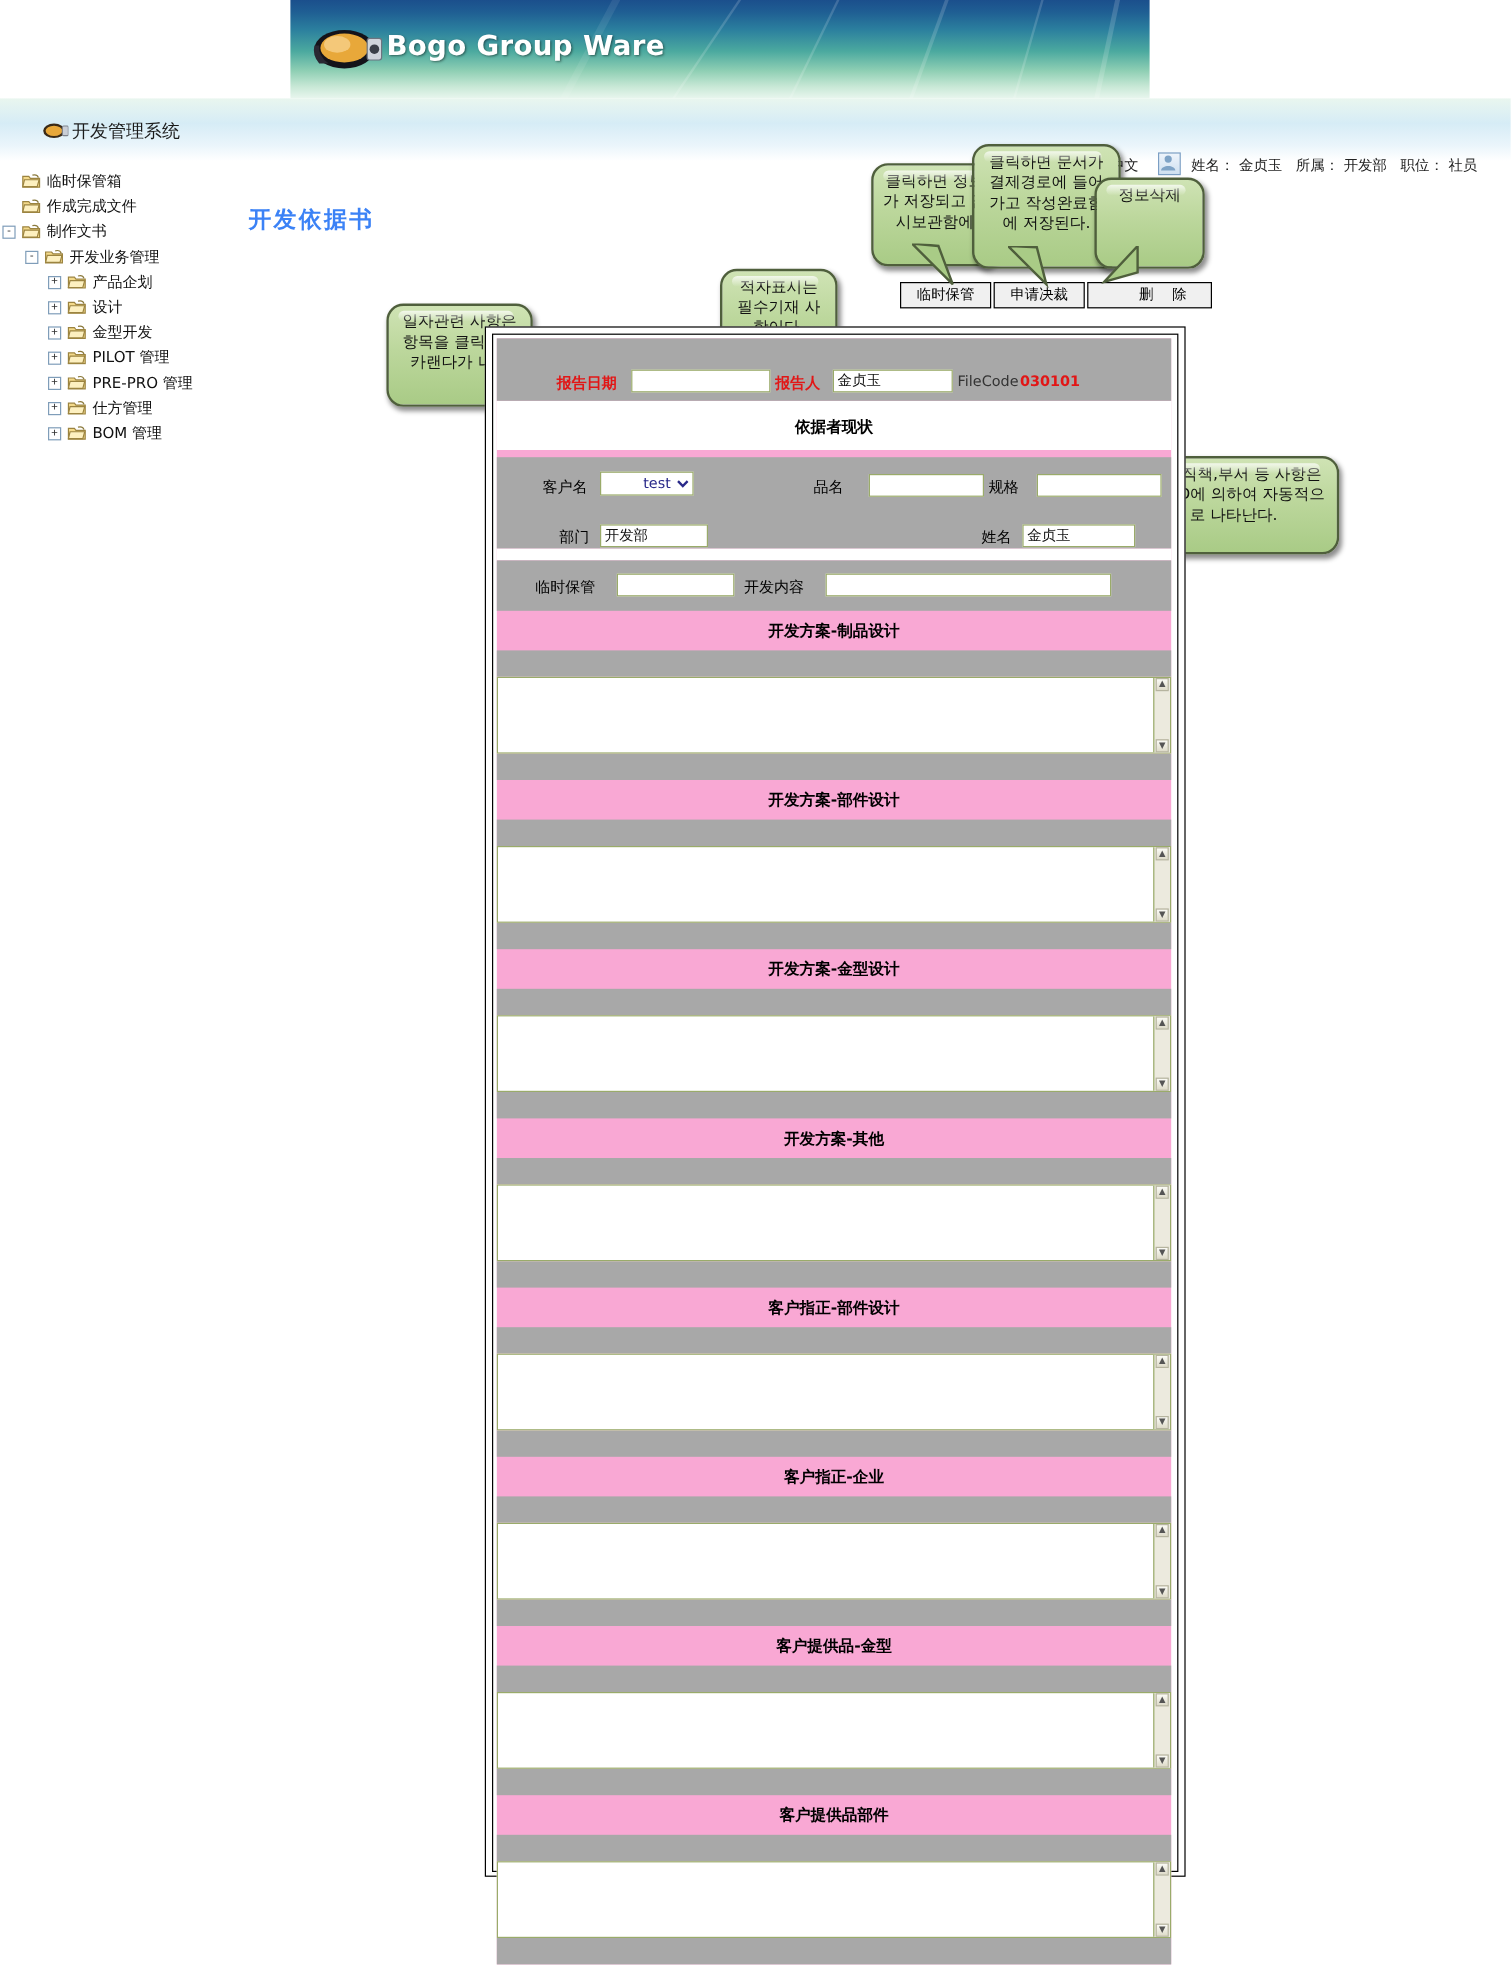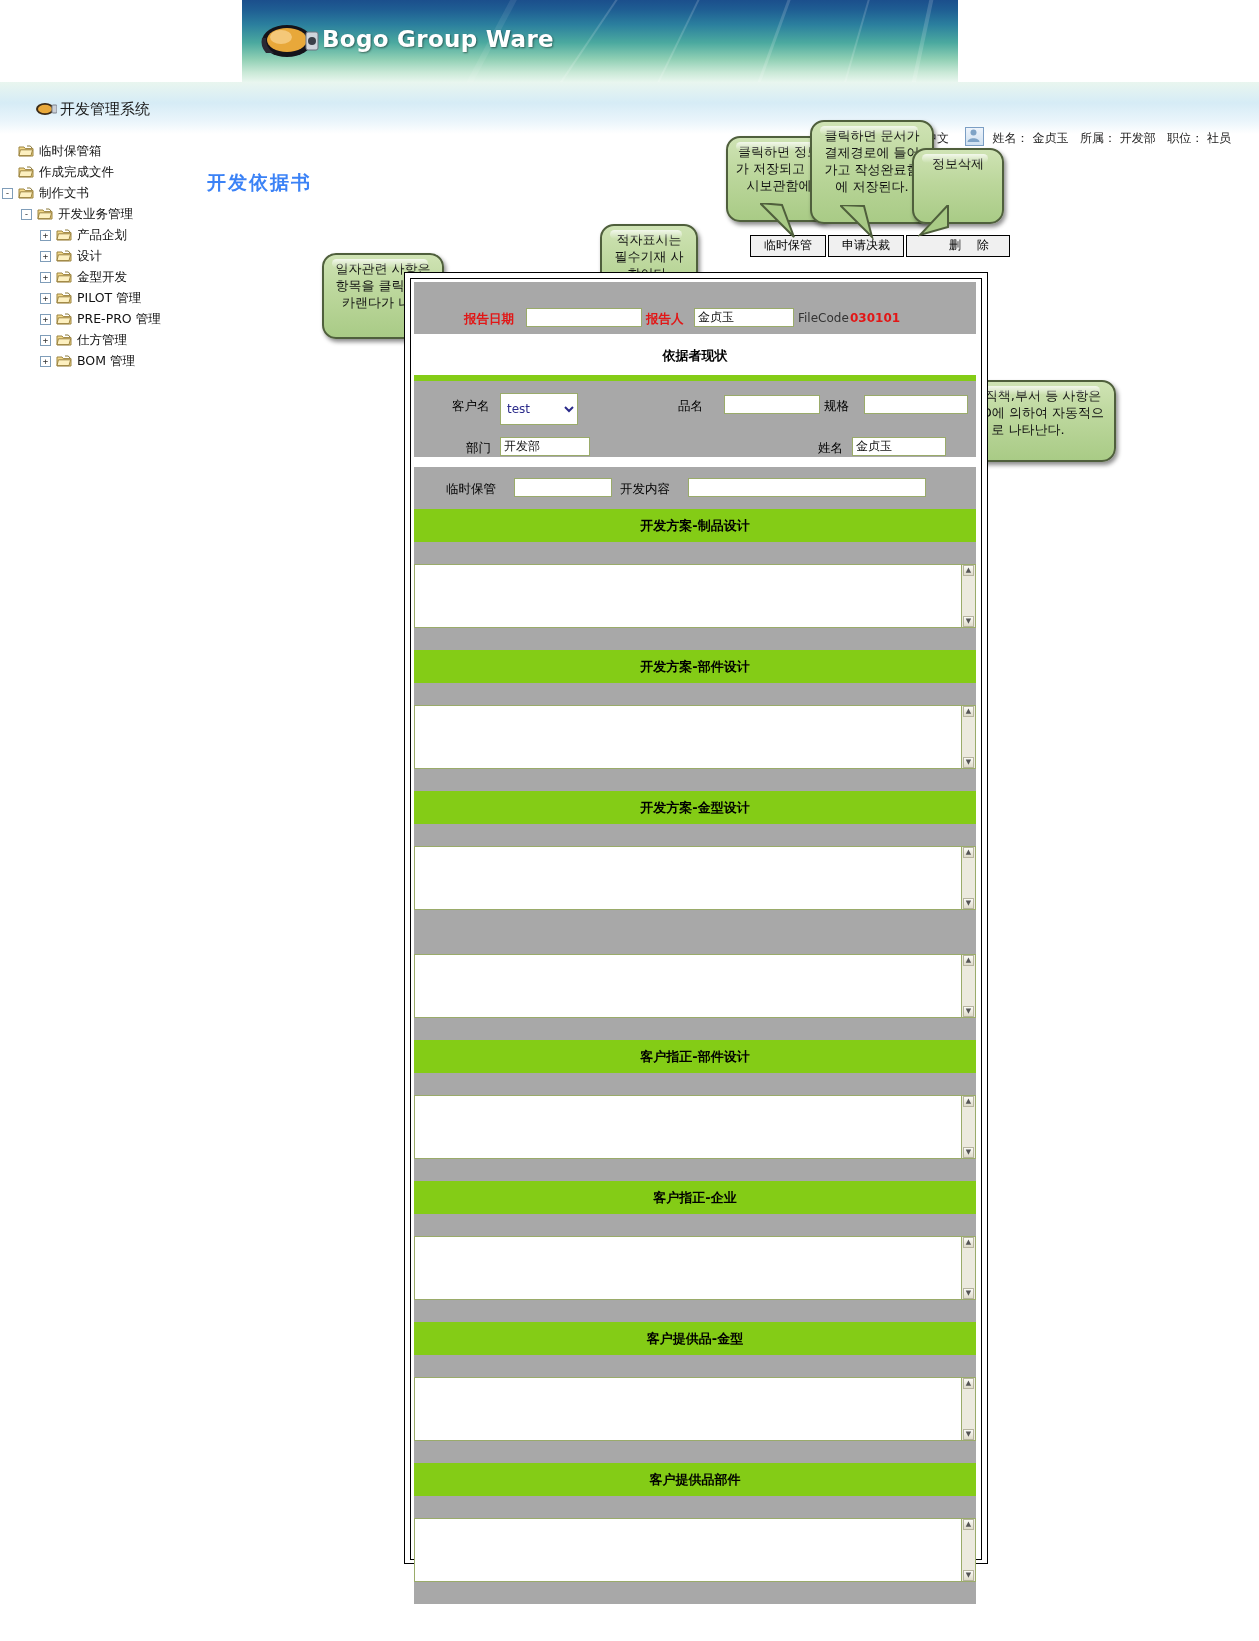--- a/index.html
+++ b/index.html
@@ -98,32 +98,32 @@
   #co-del{left:912px;top:148px;width:76px;height:62px;}
   #co-date{left:322px;top:253px;width:106px;height:72px;}
   #co-red{left:600px;top:224px;width:82px;height:78px;}
   #co-auto{left:940px;top:380px;width:160px;height:68px;}
 
   
   #form-outer{position:absolute;left:404px;top:272px;width:582px;height:1290px;
      border:1px solid #000;background:#fff;}
   #form-inner{position:absolute;left:410px;top:278px;width:570px;height:1280px;
      border:1px solid #000;background:#fff;}
-  #form-body{position:absolute;left:414px;top:282px;width:562px;background:#84cc16;}
+  #form-body{position:absolute;left:414px;top:282px;width:562px;background:#f9a8d4;}
 
   .gray-band{background:#a8a8a8;}
   .sec-title{text-align:center;font-weight:bold;font-size:13px;color:#000;
      padding:8px 0 7px;}
 
   .lbl{font-size:12.5px;color:#000;}
   .lbl-red{font-size:12.5px;color:#e21616;font-weight:bold;}
   .inp{border:1px solid #9aab6a;background:#fff;height:15px;
      font-size:12px;padding:1px 3px;font-family:"DejaVu Sans","Liberation Sans",sans-serif;
      color:#111;vertical-align:middle;}
-  select.inp{height:32px;padding:0 2px;color:#2a2a8a;}
+  select.inp{height:20px;padding:0 2px;color:#2a2a8a;text-align:right;}
 
   .ta-wrap{position:relative;background:#fff;border:1px solid #9aab6a;
      height:62px;margin:0;}
   .ta-wrap .sb{position:absolute;right:0;top:0;width:13px;height:100%;
      background:#eceade;border-left:1px solid #9aab6a;}
   .ta-wrap .sb .ar{position:absolute;left:1px;width:11px;height:11px;
      background:linear-gradient(#fbfbf6,#dedbc9);border:1px solid #b6b49f;
      box-sizing:border-box;font-size:7px;line-height:9px;text-align:center;color:#555;}
   .ta-wrap .sb .up{top:0;}
   .ta-wrap .sb .dn{bottom:0;}
@@ -361,20 +361,21 @@
         <div class="band-thin"></div>
         <div class="ta-wrap">
           <div class="sb">
             <div class="ar up">▲</div>
             <div class="ar dn">▼</div>
           </div>
         </div>
         <div class="band-thin"></div>
       </div>
       <div>
+        <div class="sec-title">开发方案-其他</div>
         <div class="band-thin"></div>
         <div class="ta-wrap">
           <div class="sb">
             <div class="ar up">▲</div>
             <div class="ar dn">▼</div>
           </div>
         </div>
         <div class="band-thin"></div>
       </div>
       <div>

